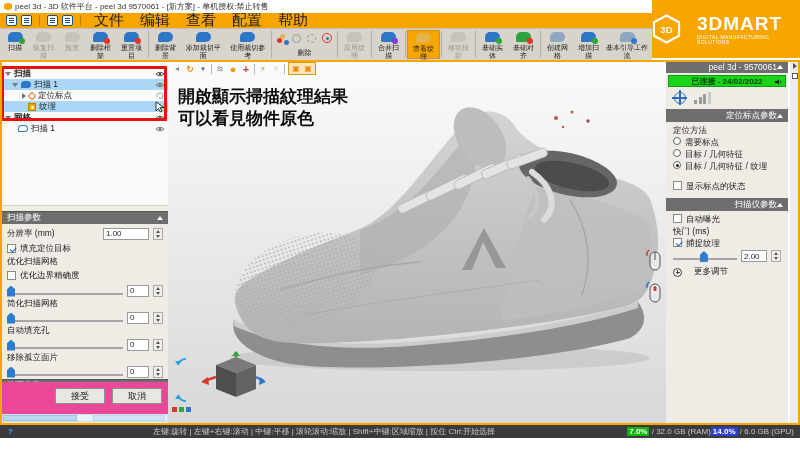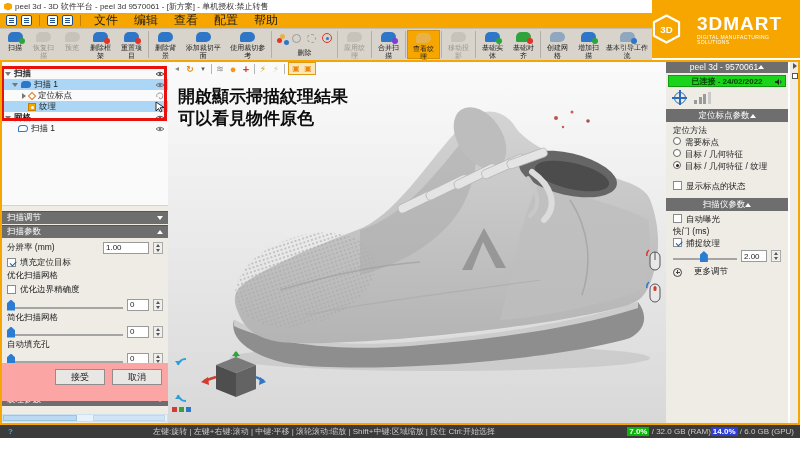--- a/index.html
+++ b/index.html
@@ -4,21 +4,21 @@
 <style>
   html,body{margin:0;padding:0;width:800px;height:450px;overflow:hidden;
     font-family:"Liberation Sans","DejaVu Sans",sans-serif;background:#fff;position:relative;}
   *{box-sizing:border-box;}
   
   .titlebar{position:absolute;left:0;top:0;width:100%;height:13px;background:#fff;
     display:flex;align-items:center;font-size:8px;color:#333;padding-left:4px;gap:3px;}
   .app-ico{width:8px;height:8px;background:#F7A600;
     clip-path:polygon(50% 0,100% 25%,100% 75%,50% 100%,0 75%,0 25%);flex:0 0 auto;}
   .menubar{position:absolute;left:0;top:13px;width:100%;height:15px;background:#F7A600;
-    display:flex;align-items:center;font-size:12px;color:#1d1d1d;padding-left:6px;gap:4px;}
+    display:flex;align-items:center;font-size:15px;color:#1d1d1d;padding-left:6px;gap:4px;}
   .qico{width:11px;height:11px;border:1px solid #1a4f8a;background:#fdfdfd;border-radius:2px;position:relative;}
   .qico::after{content:"";position:absolute;left:2px;top:2px;right:2px;height:1px;background:#1a4f8a;box-shadow:0 2px 0 #1a4f8a,0 4px 0 #1a4f8a;}
   .q-sep{width:1px;height:11px;background:#c07f00;margin:0 3px;}
   .menu-item{padding:0 6px;cursor:default;}
   
   .ribbon{position:absolute;left:0;top:28px;width:652px;height:32px;background:#D8D4CC;
     border-top:1px solid #c3bfb7;display:flex;align-items:stretch;padding:1px 2px;overflow:hidden;}
   .rbtn{display:flex;flex-direction:column;align-items:center;padding:1px 2px 0;
     font-size:7px;line-height:7.5px;text-align:center;color:#222;flex:0 1 auto;min-width:26px;max-width:46px;}
   .rbtn.disabled{color:#9a968e;}
@@ -72,21 +72,21 @@
     align-items:center;justify-content:center;gap:2px;}
   .spin::before{content:"";width:0;height:0;border-left:2.5px solid transparent;border-right:2.5px solid transparent;border-bottom:3px solid #555;}
   .spin::after{content:"";width:0;height:0;border-left:2.5px solid transparent;border-right:2.5px solid transparent;border-top:3px solid #555;}
   .cb{width:9px;height:9px;border:1px solid #8a8a8a;background:#fff;position:relative;flex:0 0 auto;}
   .cb.on::after{content:"";position:absolute;left:1.5px;top:1.5px;width:5px;height:2.5px;
     border-left:1.5px solid #1460A8;border-bottom:1.5px solid #1460A8;transform:rotate(-45deg);}
   .slider{position:relative;flex:1;height:12px;}
   .slider::before{content:"";position:absolute;left:0;right:0;top:8px;height:2px;background:#A5A5A5;}
   .handle{position:absolute;top:1px;width:8px;height:11px;background:#2B7CD3;
     clip-path:polygon(50% 0,100% 35%,100% 100%,0 100%,0 35%);}
-  .lfoot{position:absolute;left:0;bottom:22px;width:100%;height:38px;background:#fca5a5;
+  .lfoot{position:absolute;left:0;bottom:3px;width:100%;height:38px;background:#ec4899;
     display:flex;justify-content:flex-end;align-items:flex-start;gap:7px;padding:6px 6px 0;}
   .abtn{width:50px;height:16px;background:#E9E7E4;border:1px solid #8f8f8f;font-size:9px;
     display:flex;align-items:center;justify-content:center;}
   .lscroll{position:absolute;left:0;bottom:1px;width:100%;height:8px;background:#E8F2FA;border:1px solid #cfe0ee;}
   .lthumb{position:absolute;top:0;height:100%;background:#BBD9F0;border:1px solid #9CC4E4;}
   
   .viewport{position:absolute;left:168px;top:60px;width:498px;height:365px;
     background:linear-gradient(#FBFBFB,#D8D8D8);}
   .vtb{position:absolute;left:4px;top:2px;height:13px;display:flex;align-items:center;gap:3px;font-size:9px;}
   .vt{height:12px;min-width:10px;display:flex;align-items:center;justify-content:center;}
@@ -99,21 +99,21 @@
   .vt-axes::before{content:"+";color:#D23B2E;font-weight:bold;font-size:11px;}
   .vt-flash1::before{content:"⚡";color:#C9A227;font-size:9px;}
   .vt-flash2::before{content:"⚡";color:#D8CBA0;font-size:9px;}
   .vt-boxsel{border:1px solid #E09A10;background:#FBE6B9;display:flex;gap:2px;padding:0 2px;height:13px;align-items:center;}
   .vt-dash::before{content:"▣";color:#E8880C;font-size:8px;}
   .annotation{position:absolute;left:10px;top:26px;font-size:17px;line-height:22px;font-weight:bold;color:#0d0d0d;z-index:5;}
   .gizmo{position:absolute;left:2px;bottom:12px;}
   .mouse-hints{position:absolute;right:4px;top:188px;display:flex;flex-direction:column;gap:6px;}
   
   .right{position:absolute;left:666px;top:60px;width:122px;height:363px;background:#EFECE6;font-size:8.5px;color:#222;}
-  .rp-head{height:13px;background:#6E6E6E;color:#fff;display:flex;align-items:center;justify-content:center;padding:0 5px;}
+  .rp-head{height:13px;background:#6E6E6E;color:#fff;display:flex;align-items:center;justify-content:flex-end;padding:0 5px;}
   .greenbar{height:12px;margin:2px 2px;background:#19D419;border:1px solid #0c9c0c;color:#064006;
     font-size:8px;font-weight:bold;display:flex;align-items:center;justify-content:center;gap:3px;position:relative;}
   .spk{position:absolute;right:2px;top:2px;}
   .rp-icons{height:18px;display:flex;align-items:center;gap:8px;padding:0 8px;margin-bottom:2px;}
   .crosshair{width:12px;height:12px;border:1.5px solid #2B6CB8;border-radius:50%;position:relative;}
   .crosshair::before{content:"";position:absolute;left:4px;top:-3px;width:1.5px;height:15px;background:#2B6CB8;}
   .crosshair::after{content:"";position:absolute;top:4px;left:-3px;height:1.5px;width:15px;background:#2B6CB8;}
   .bars{display:flex;align-items:flex-end;gap:1.5px;height:12px;}
   .bars i{display:block;width:3px;background:#9a9a9a;}
   .rrow{display:flex;align-items:flex-start;gap:4px;height:12px;padding:0 7px;}
@@ -331,24 +331,20 @@
       <svg width="10" height="8" viewBox="0 0 10 8">
         <path d="M1 4 Q5 0.5 9 4 Q5 7.5 1 4 Z" fill="none" stroke="#777"></path>
           <circle cx="5" cy="4" r="1.3" fill="#777"></circle>
         </svg>
     </div>
     <div class="redbox"></div>
   </div>
 
   <div style="position:absolute;left:0;top:150px;width:100%;">
     <div class="phead">
-      <span>扫描调节</span>
-      <span class="chev down"></span>
-    </div>
-    <div class="phead">
       <span>扫描参数</span>
       <span class="chev up"></span>
     </div>
     <div class="params">
       <div class="prow">
         <span>分辨率 (mm)</span>
         <span class="sp"></span>
         <span class="vbox" style="width:46px">1.00</span>
         <span class="spin"></span>
       </div>

